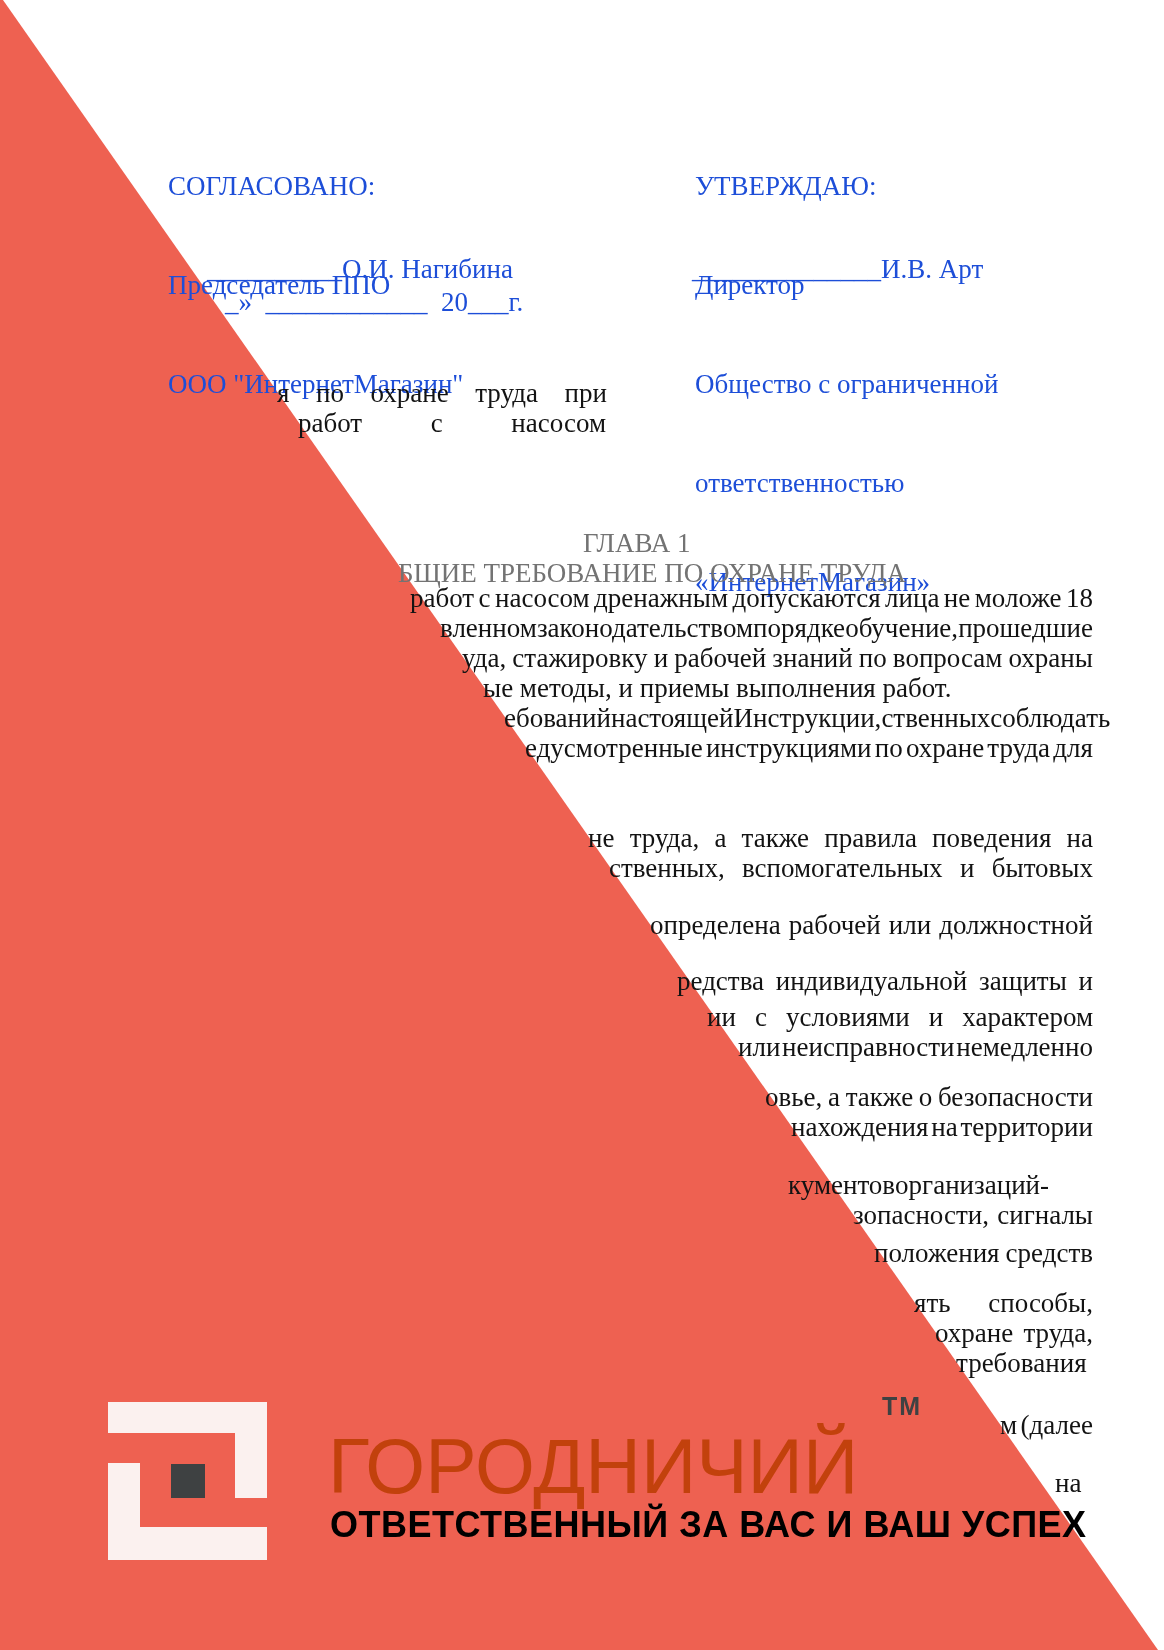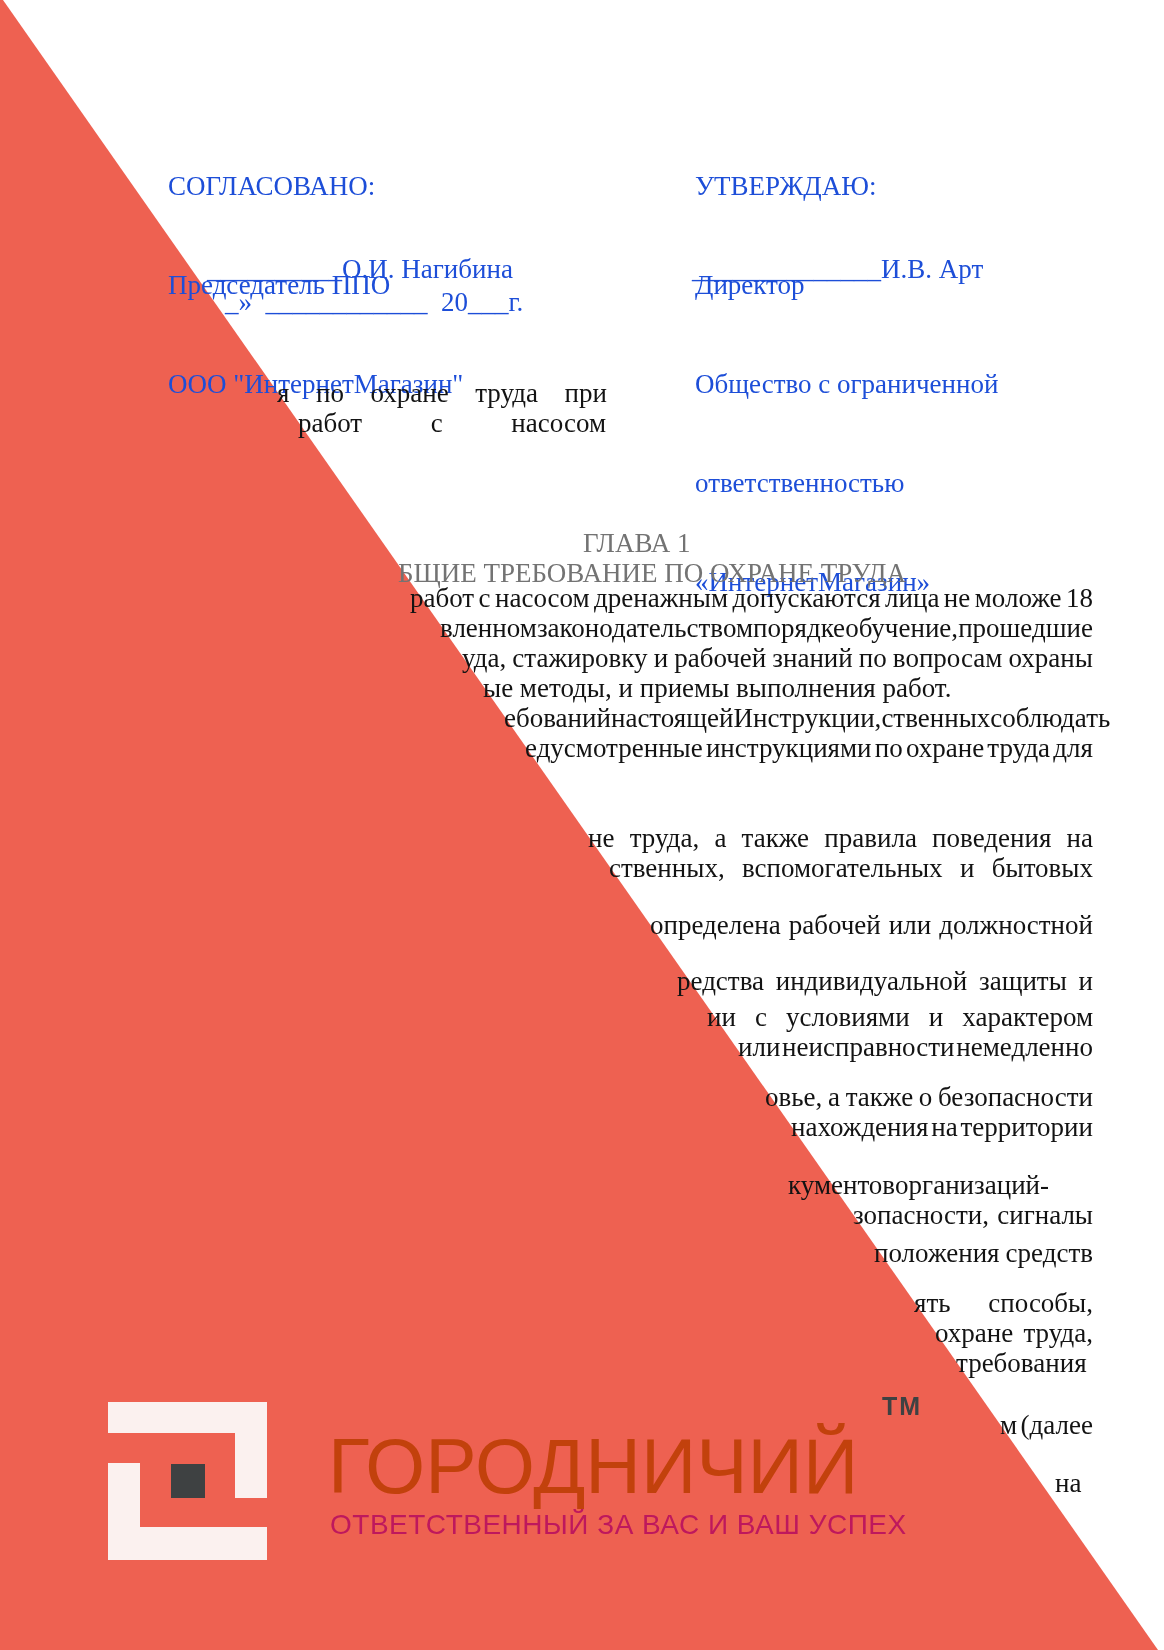--- a/index.html
+++ b/index.html
@@ -12,22 +12,22 @@
   .frag{position:absolute;color:#131313;font:27px/30px "Liberation Serif",serif;z-index:2;white-space:pre;}
   .frag.just{display:flex;justify-content:space-between;white-space:normal;}
   .heading{position:absolute;color:#737373;font:27px/30px "Liberation Serif",serif;z-index:2;}
   
   .logo-rect{position:absolute;z-index:3;background:#fbf1ef;}
   .logo-dark{position:absolute;z-index:4;background:#3e4142;}
   .brand{position:absolute;z-index:3;font-family:"Liberation Sans",sans-serif;font-weight:normal;
          color:#c2410c;font-size:77px;line-height:77px;letter-spacing:0px;}
   .brand-tm{position:absolute;z-index:3;font-family:"Liberation Sans",sans-serif;font-weight:bold;
          color:#3e4142;font-size:25px;line-height:25px;letter-spacing:2px;}
-  .tagline{position:absolute;z-index:3;font-family:"Liberation Sans",sans-serif;font-weight:normal;
-         color:#be185d;font-size:28px;line-height:30px;letter-spacing:0.5px;}
+  .tagline{position:absolute;z-index:3;font-family:"Liberation Sans",sans-serif;font-weight:bold;
+         color:#000000;font-size:36px;line-height:30px;letter-spacing:0.5px;}
 </style>
 </head>
 <body>
 
 <div class="page">
 
   <div class="tri"></div>
 
   <div class="txt hdr" style="left:168px;top:104px;">
     <div>СОГЛАСОВАНО:</div>

